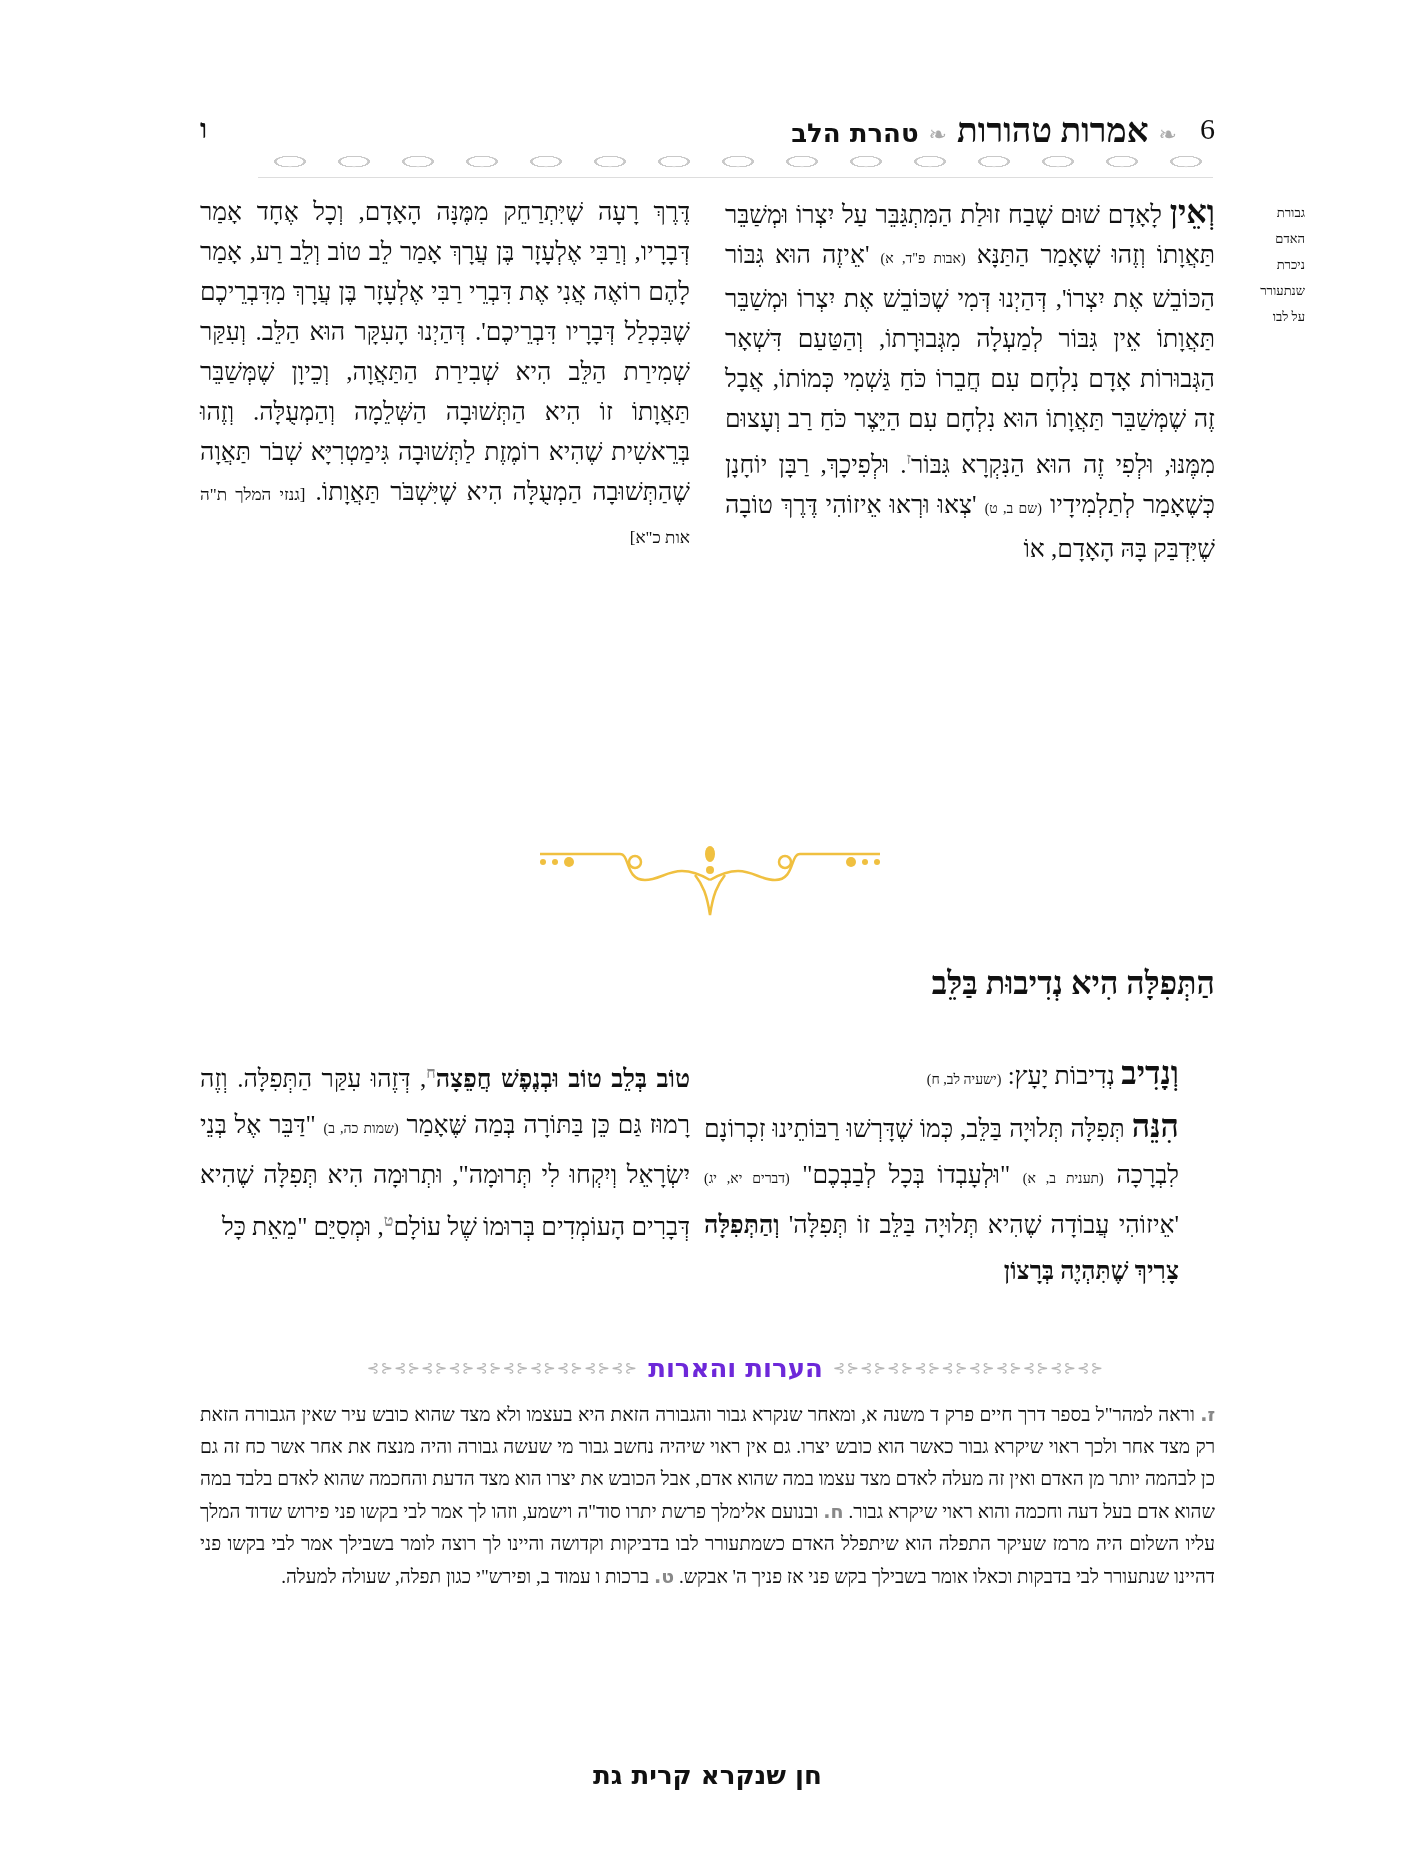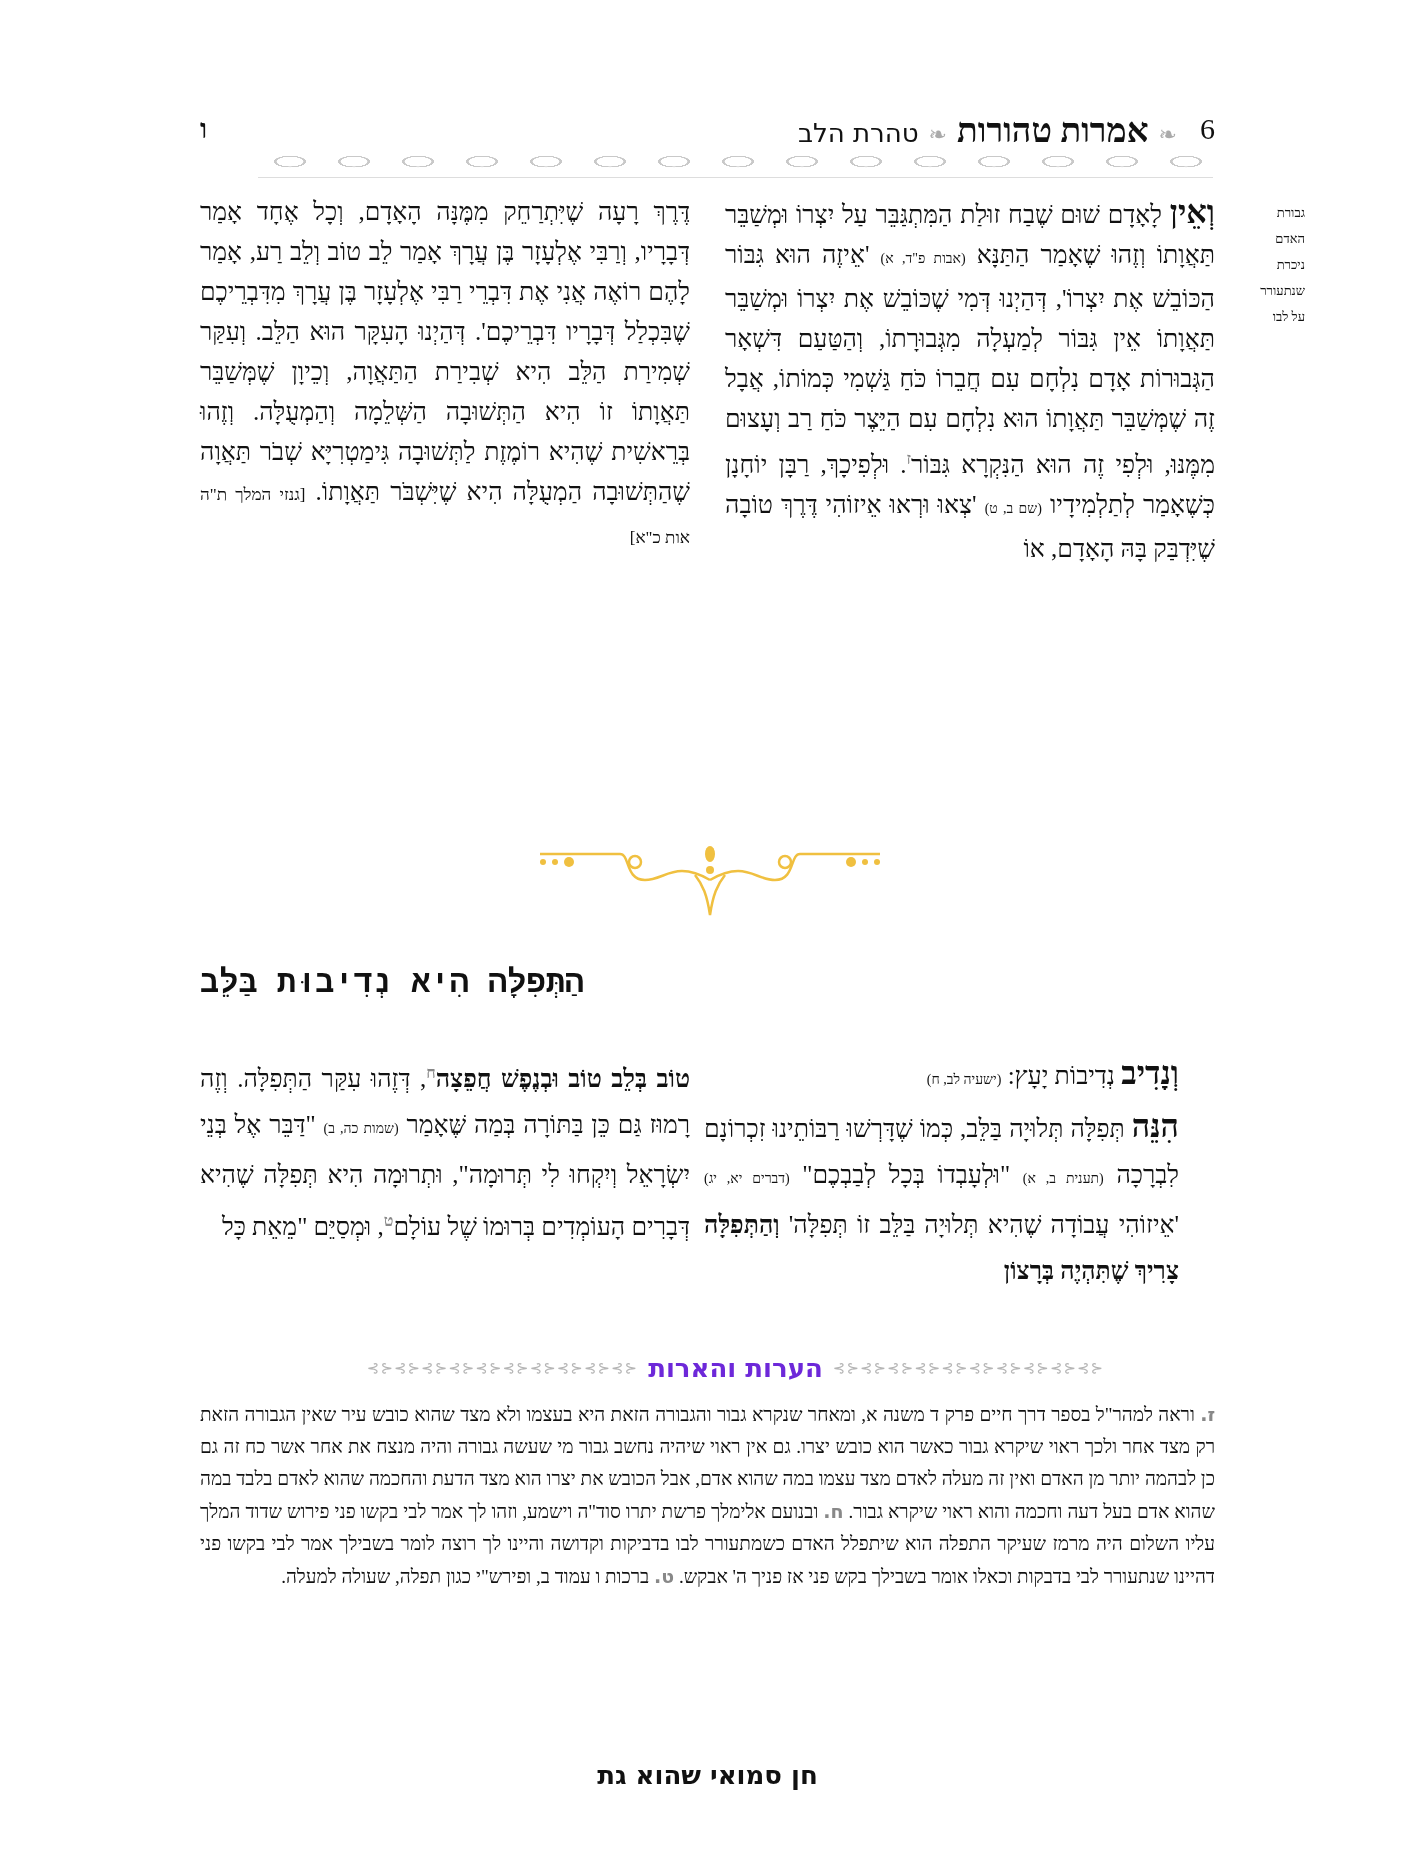--- a/index.html
+++ b/index.html
@@ -13,21 +13,21 @@
     }
     .header-page-num {
       position: absolute; right: 0; top: 0; font-family: "Liberation Serif", serif;
       font-size: 30px; color: #111;
     }
     .header-title-group {
       position: absolute; right: 38px; top: 0; display: flex; align-items: baseline; gap: 10px;
       direction: rtl;
     }
     .header-book-title { font-family: Liberation Serif, serif; font-weight: bold; font-size: 34px; }
-    .header-section-title { font-family: "DejaVu Sans", sans-serif; font-weight: normal; font-size: 26px; }
+    .header-section-title { font-family: "DejaVu Sans", sans-serif; font-weight: bold; font-size: 26px; }
     .ornament { color: #aaa; font-size: 22px; }
     .header-hebrew-page {
       position: absolute; left: 0; top: 0; font-family: "DejaVu Serif", serif;
       font-size: 28px; font-weight: bold;
     }
     .header-rule {
       position: absolute; left: 258px; top: 155px; width: 955px; height: 22px;
       background:
         radial-gradient(ellipse 22px 8px at 50% 30%, transparent 60%, #c9c9c9 62%, #c9c9c9 72%, transparent 74%) repeat-x;
       background-size: 64px 22px;
@@ -43,22 +43,22 @@
     .bold { font-weight: bold; margin-top: 48px; }
     .side-note {
       position: absolute; left: 1230px; top: 200px; width: 75px; direction: rtl; text-align: right;
       font-family: "Liberation Serif", serif; font-size: 13px; line-height: 26px;
     }
     .note-marker { color: #888; font-size: 16px; vertical-align: super; font-weight: bold; }
     .gold-ornament {
       position: absolute; left: 535px; top: 840px; width: 350px; height: 80px;
     }
     .section-title {
-      position: absolute; left: 200px; top: 965px; width: 1015px; text-align: left;
-      direction: rtl; font-family: Liberation Mono, monospace; font-weight: bold; font-size: 32px;
+      position: absolute; left: 200px; top: 965px; width: 1015px; text-align: right;
+      direction: rtl; font-family: Liberation Serif, serif; font-weight: bold; font-size: 32px;
     }
     .notes-heading-row {
       position: absolute; left: 258px; top: 1348px; width: 955px; height: 40px;
       display: flex; align-items: center; justify-content: center; direction: rtl; gap: 10px;
     }
     .notes-heading { font-family: "DejaVu Sans", sans-serif; font-weight: bold; font-size: 26px; color: #6d28d9; }
     .notes-flourish { color: #b5b5b5; font-size: 15px; letter-spacing: 1px; white-space: nowrap; overflow: hidden; }
     .footnotes {
       position: absolute; left: 200px; top: 1398px; width: 1015px; direction: rtl; text-align: justify;
       font-family: "Liberation Serif", serif; font-size: 19px; line-height: 32px;
@@ -152,13 +152,13 @@
     <span class="fn-marker">ז.</span><span> וראה למהר"ל בספר דרך חיים פרק ד משנה א, ומאחר שנקרא גבור והגבורה הזאת היא בעצמו ולא מצד שהוא כובש עיר שאין הגבורה הזאת רק מצד אחר ולכך ראוי שיקרא גבור כאשר הוא כובש יצרו. גם אין ראוי שיהיה נחשב גבור מי שעשה גבורה והיה מנצח את אחר אשר כח זה גם כן לבהמה יותר מן האדם ואין זה מעלה לאדם מצד עצמו במה שהוא אדם, אבל הכובש את יצרו הוא מצד הדעת והחכמה שהוא לאדם בלבד במה שהוא אדם בעל דעה וחכמה והוא ראוי שיקרא גבור. </span>
   </span>
   <span>
     <span class="fn-marker">ח.</span><span> ובנועם אלימלך פרשת יתרו סוד"ה וישמע, וזהו לך אמר לבי בקשו פני פירוש שדוד המלך עליו השלום היה מרמז שעיקר התפלה הוא שיתפלל האדם כשמתעורר לבו בדביקות וקדושה והיינו לך רוצה לומר בשבילך אמר לבי בקשו פני דהיינו שנתעורר לבי בדבקות וכאלו אומר בשבילך בקש פני אז פניך ה' אבקש. </span>
   </span>
   <span>
     <span class="fn-marker">ט.</span><span> ברכות ו עמוד ב, ופירש"י כגון תפלה, שעולה למעלה.</span>
   </span>
 </div>
 
-<div class="footer">חן סמואי שהוא גת</div>
+<div class="footer">חן שנקרא קרית גת</div>
 
 </body></html>

